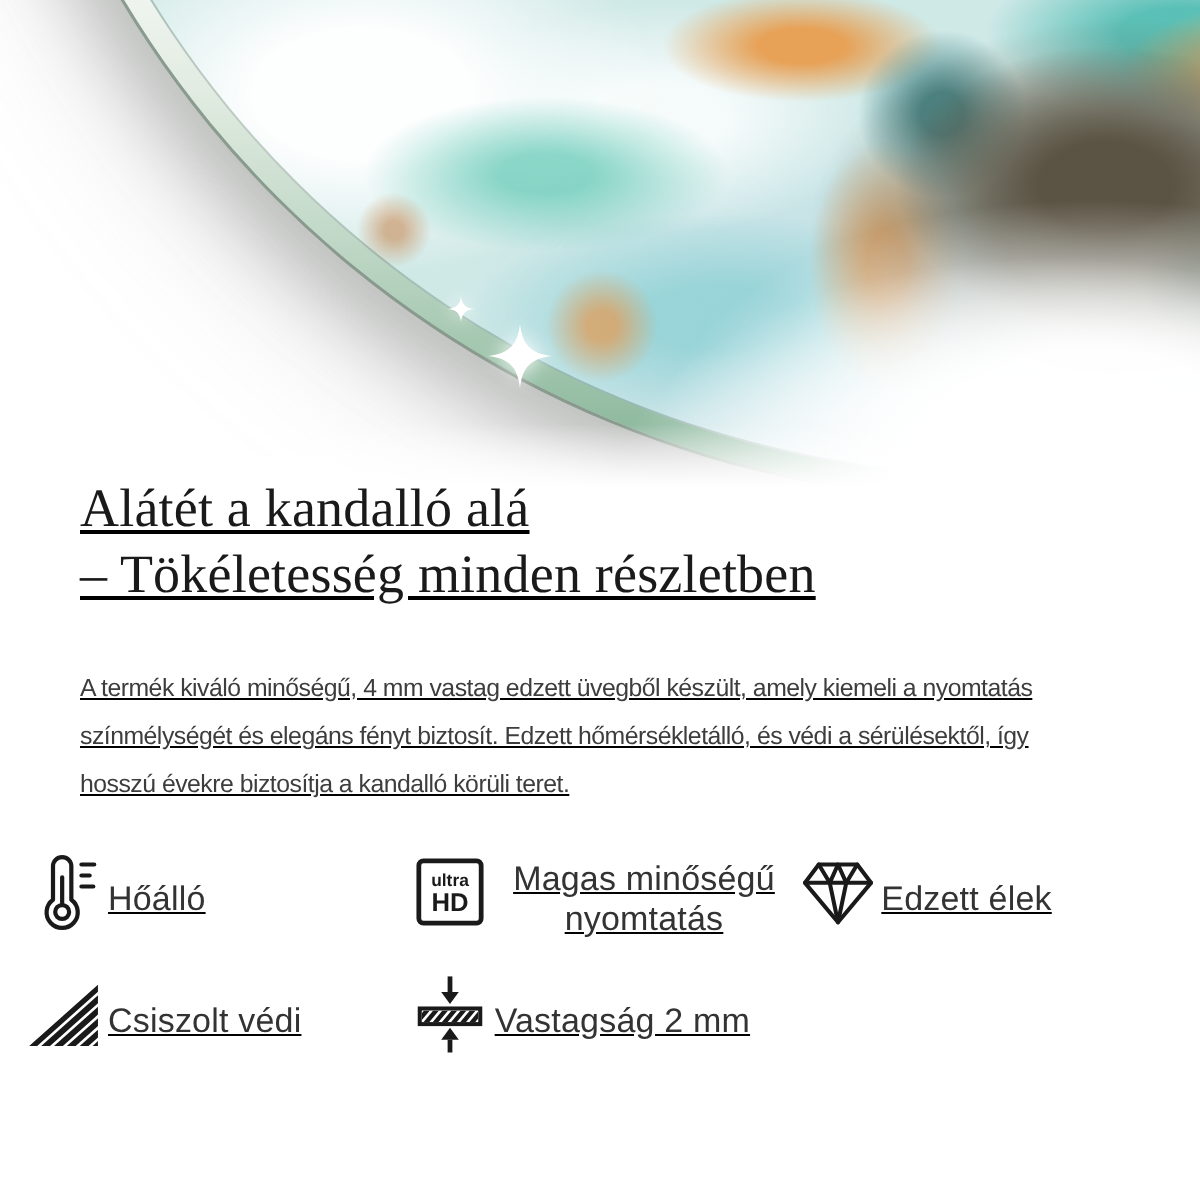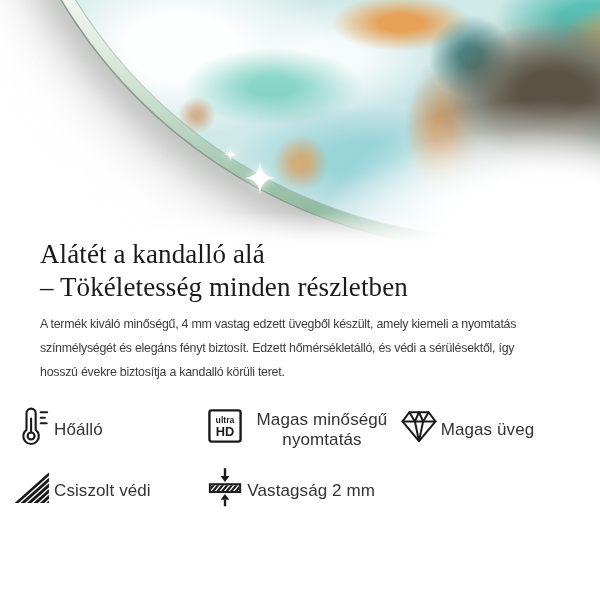--- a/index.html
+++ b/index.html
@@ -3,20 +3,21 @@
 <meta charset="utf-8">
 <style>
   * { margin: 0; padding: 0; box-sizing: border-box; }
   html, body { background: #ffffff; }
   .page {
     position: relative;
     width: 600px; height: 600px;
     background: #ffffff;
     overflow: hidden;
     font-family: "Liberation Sans", sans-serif;
+    text-decoration: underline;
   }
 
   
   .hero {
     position: relative;
     width: 600px; height: 246px;
     overflow: hidden;
     background: #ffffff;
   }
   .disc-shadow {
@@ -87,21 +88,21 @@
   .page-title {
     margin-top: -8px;
     font-family: "Liberation Serif", "DejaVu Serif", serif;
     font-weight: 400;
     font-size: 27px;
     line-height: 33px;
     color: #1a1a1a;
     letter-spacing: 0.1px;
   }
   .description {
-    margin-top: 8px;
+    margin-top: 28px;
     font-size: 12.4px;
     line-height: 24px;
     letter-spacing: -0.25px;
     color: #3d3d3d;
   }
   .description .line { white-space: nowrap; }
 
   
   .features {
     margin-top: 18px;
@@ -190,21 +191,21 @@
 
     <div class="feature">
       <div class="icon-box">
         <svg class="ico" width="44" height="44" viewBox="0 0 48 48" fill="none" stroke="#1a1a1a" stroke-width="2.2" stroke-linecap="round" stroke-linejoin="round">
           <path d="M13.5 9 H34.5 L42 19 L24 40.5 L6 19 Z"></path>
           <path d="M13.5 9 L19.5 19 L24 9 L28.5 19 L34.5 9"></path>
           <path d="M6 19 H42"></path>
           <path d="M19.5 19 L24 40.5 L28.5 19"></path>
         </svg>
       </div>
-      <div class="label">Magas üveg</div>
+      <div class="label">Edzett élek</div>
     </div>
 
     <div class="feature">
       <div class="icon-box">
         <svg class="ico" width="44" height="44" viewBox="0 0 48 48">
           <defs>
             <clipPath id="triClip">
                 <path d="M5 41.5 L42.5 41.5 L42.5 8 Z"></path>
               </clipPath>
           </defs>

